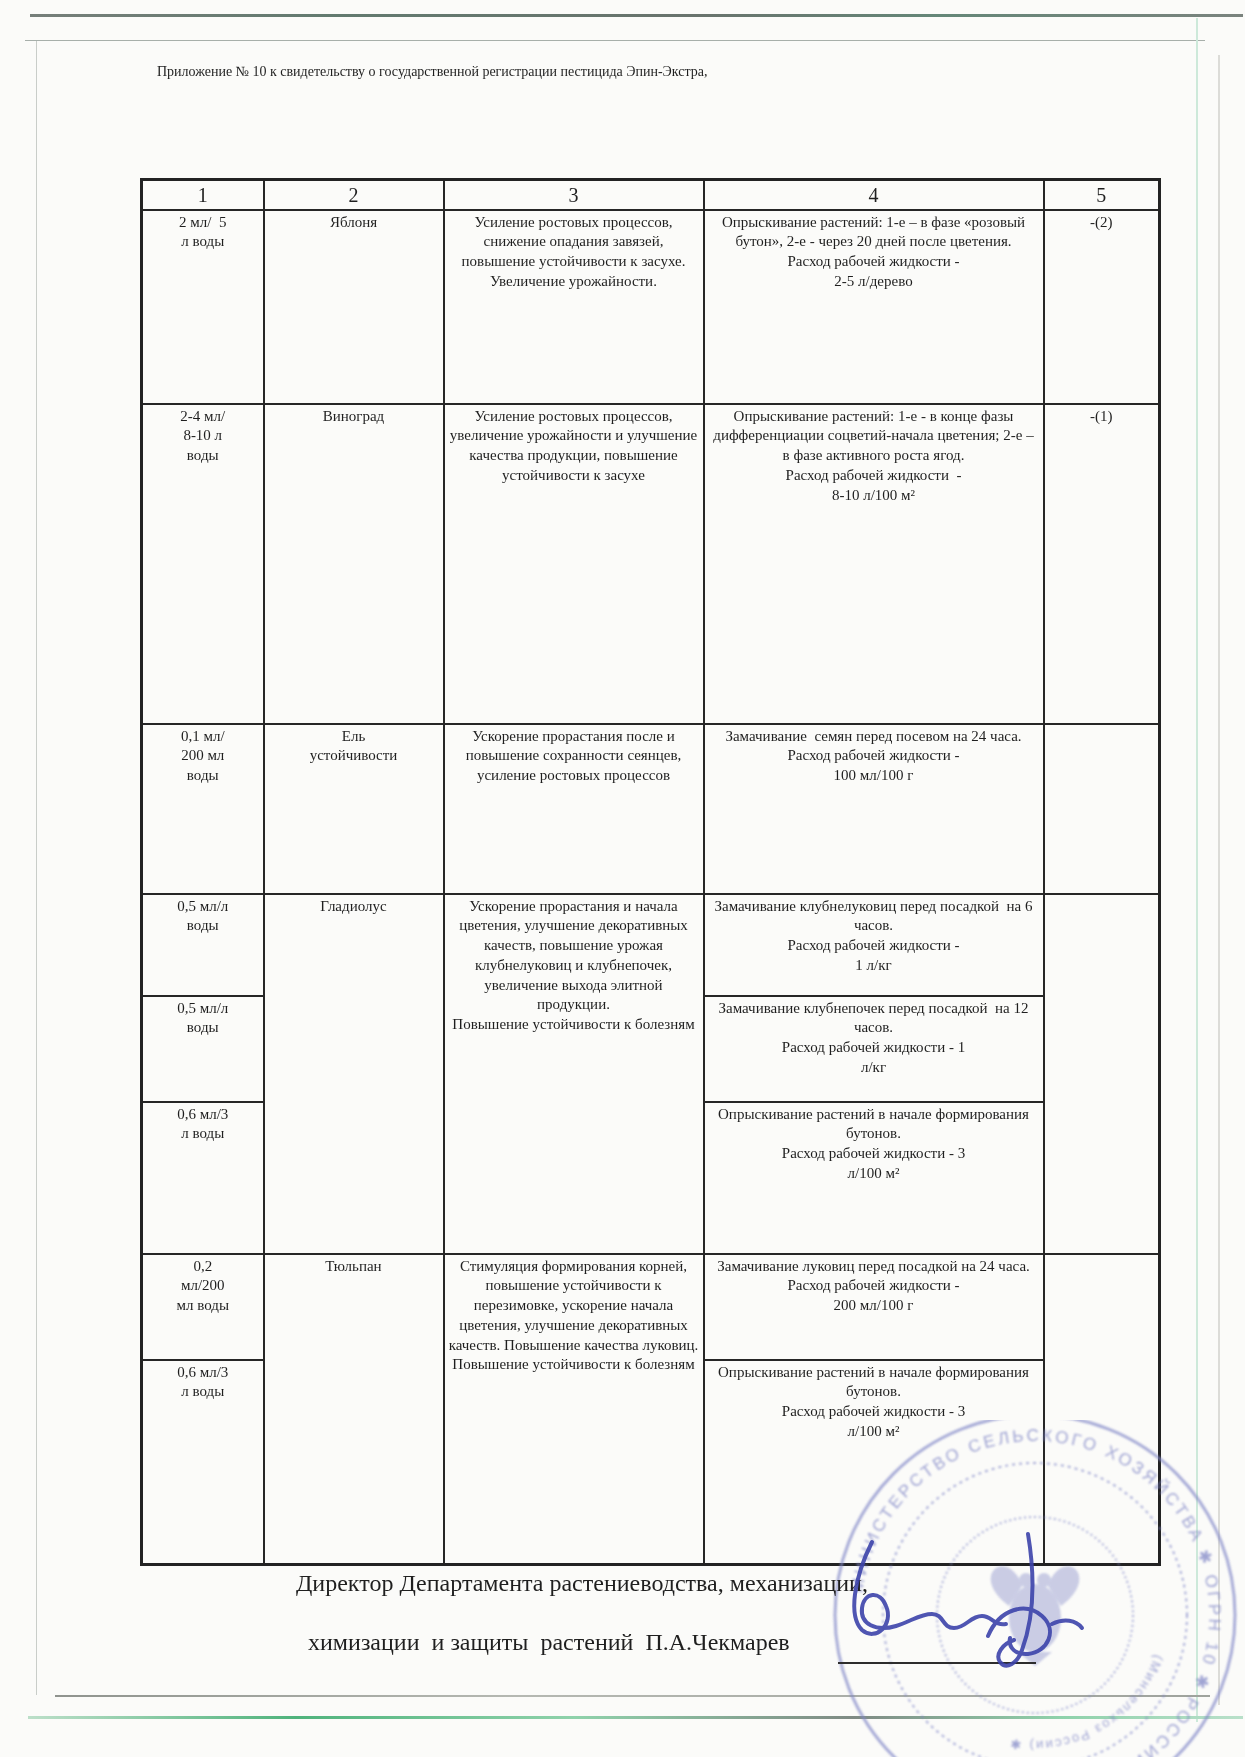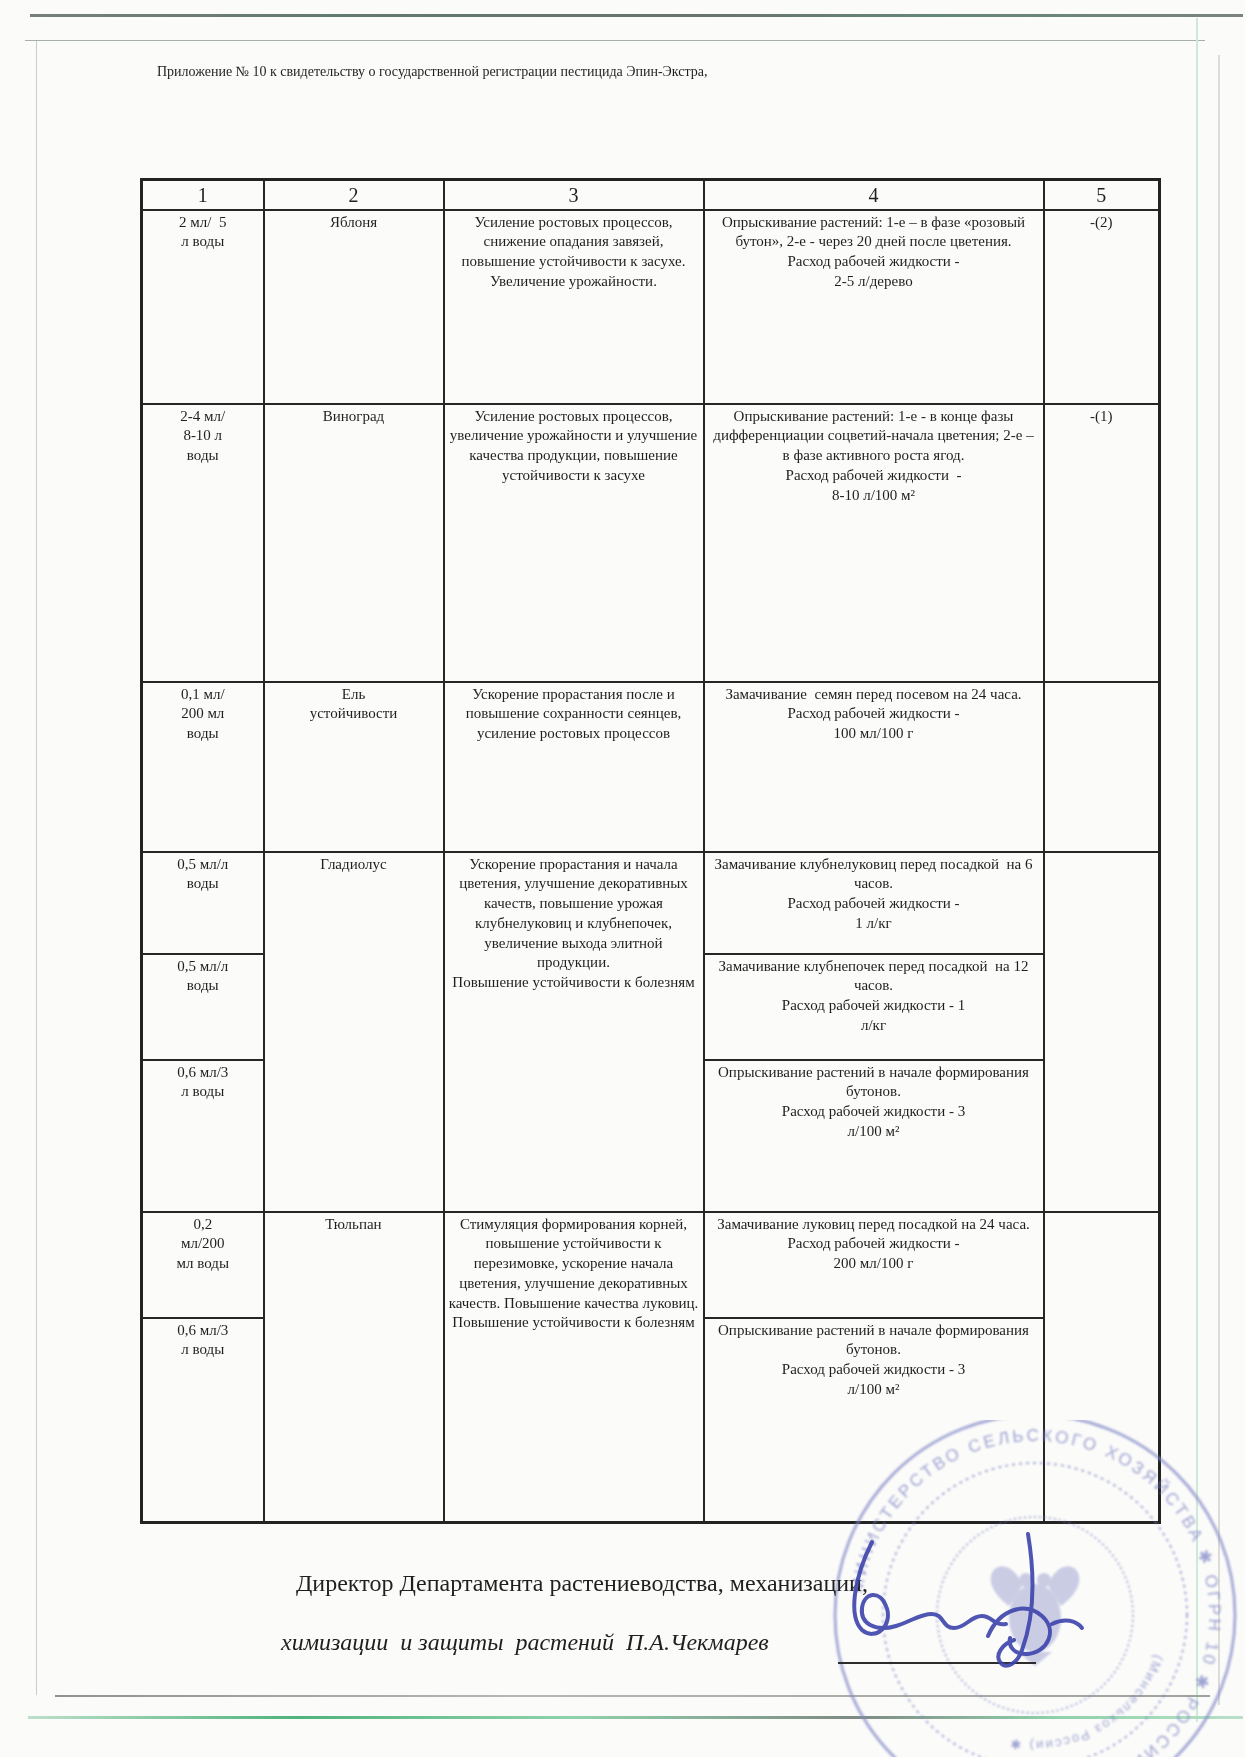--- a/index.html
+++ b/index.html
@@ -70,21 +70,21 @@
     <tr style="height:194px">
       <td>2 мл/  5
 л воды</td>
       <td>Яблоня</td>
       <td>Усиление ростовых процессов, снижение опадания завязей, повышение устойчивости к засухе. Увеличение урожайности.</td>
       <td>Опрыскивание растений: 1-е – в фазе «розовый бутон», 2-е - через 20 дней после цветения.
 Расход рабочей жидкости -
 2-5 л/дерево</td>
       <td>-(2)</td>
     </tr>
-    <tr style="height:278px">
+    <tr style="height:320px">
       <td>2-4 мл/
 8-10 л
 воды</td>
       <td>Виноград</td>
       <td>Усиление ростовых процессов, увеличение урожайности и улучшение качества продукции, повышение устойчивости к засухе</td>
       <td>Опрыскивание растений: 1-е - в конце фазы дифференциации соцветий-начала цветения; 2-е – в фазе активного роста ягод.
 Расход рабочей жидкости  -
 8-10 л/100 м²</td>
       <td>-(1)</td>
     </tr>
@@ -172,21 +172,21 @@
     <ellipse cx="245" cy="198" rx="26" ry="34"></ellipse>
     <path d="M 219,186 C 200,172 196,156 206,148 C 216,142 228,152 232,166 Z"></path>
     <path d="M 271,186 C 290,172 294,156 284,148 C 274,142 262,152 258,166 Z"></path>
     <circle cx="236" cy="160" r="7"></circle>
     <circle cx="254" cy="160" r="7"></circle>
     <path d="M 228,232 L 262,232 L 245,246 Z"></path>
   </g>
 </svg>
 
 <div class="abs sig-line" style="left:296px;top:1570px;z-index:3;">Директор Департамента растениеводства, механизации,</div>
-<div class="abs sig-line" style="left:281px;top:1629px;z-index:3;font-style:italic;">химизации  и защиты  растений  П.А.Чекмарев</div>
+<div class="abs sig-line" style="left:308px;top:1629px;z-index:3;">химизации  и защиты  растений  П.А.Чекмарев</div>
 <div class="sig-rule" style="left:838px;top:1662px;width:198px;height:2px;z-index:3;"></div>
 
 <svg class="abs" style="left:820px;top:1528px;z-index:4;" width="300" height="160" viewBox="0 0 300 160">
   <g fill="none" stroke="#3d44ab" stroke-width="4" stroke-linecap="round" opacity="0.9">
     <path d="M 52,14 C 34,50 28,88 42,102 C 56,114 74,96 66,78 C 60,62 44,64 42,80 C 40,96 56,104 76,98 C 92,93 100,86 112,86 C 124,86 122,100 134,100 C 146,100 150,88 162,88 C 172,88 174,98 186,96"></path>
     <path d="M 208,6 C 214,42 216,84 202,122 C 197,136 186,142 180,134 C 175,127 182,116 194,112"></path>
     <path d="M 168,108 C 180,80 206,74 222,88 C 238,102 228,124 208,126 C 196,127 188,120 190,110"></path>
     <path d="M 232,96 C 244,90 256,92 262,100"></path>
   </g>
 </svg>

